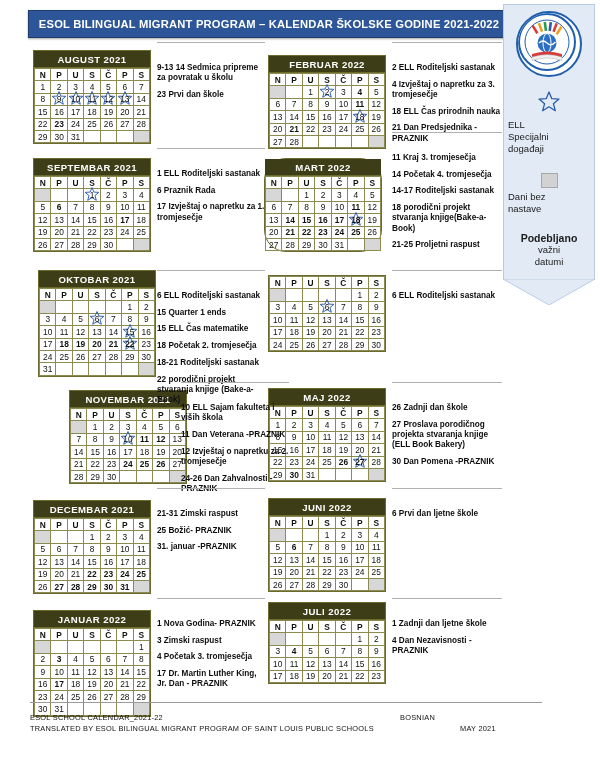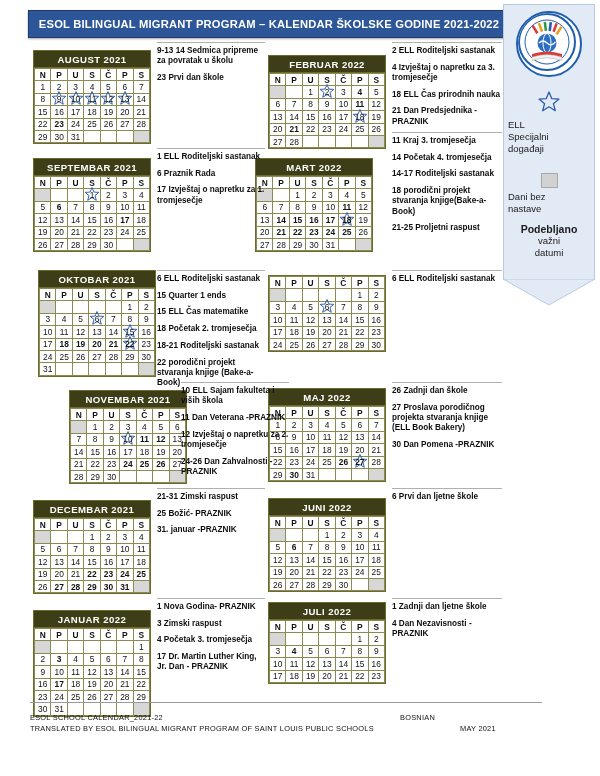--- a/index.html
+++ b/index.html
@@ -47,21 +47,21 @@
   .legend-lbl{
     text-align:left;font-size:9.5px;color:#1b1b1b;line-height:12px;
     margin-top:3px;padding:0 4px;
   }
   .legend-box{
     width:15px;height:13px;background:#d2d2d2;border:1px solid #a8a8a8;
     margin:18px auto 0 auto;
   }
   .legend-bold{
     text-align:center;font-size:10.5px;font-weight:bold;color:#1b1b1b;
-    margin-top:8px;
+    margin-top:17px;
   }
   .legend-bold-sub{
     text-align:center;font-size:9.5px;color:#1b1b1b;line-height:11.5px;
   }
   
   .cal{
     position:absolute;
     border:1px solid #6b6b2e;
     box-sizing:border-box;
     background:#ffffff;
@@ -93,21 +93,21 @@
   td .star{
     position:absolute;left:50%;top:50%;
     transform:translate(-50%,-50%);
     z-index:1;pointer-events:none;
   }
   
   .notes{
     position:absolute;
     box-sizing:border-box;
     border-top:1px solid #b0b0b0;
-    padding-top:3px;
+    padding-top:20px;
   }
   .notes .n{
     font-size:8.2px;line-height:10.2px;color:#0d0d0d;
     margin-bottom:6.5px;font-weight:bold;
   }
   
   #footer{
     position:absolute;left:30px;top:712px;width:540px;
   }
   #footer .rule{
@@ -656,21 +656,21 @@
             <td class=""><span class="num">28</span></td>
             <td class=""></td>
             <td class=""></td>
             <td class=""></td>
             <td class=""></td>
             <td class="off"></td>
           </tr>
         </tbody>
       </table>
     </div>
-    <div class="cal" style="left: 255px; top: 158px;">
+    <div class="cal" style="left: 264px; top: 158px; border-radius: 22px;">
       <div class="cal-head">MART 2022</div>
       <table class="grid">
         <thead>
           <tr>
             <th>N</th>
             <th>P</th>
             <th>U</th>
             <th>S</th>
             <th>Č</th>
             <th>P</th>

